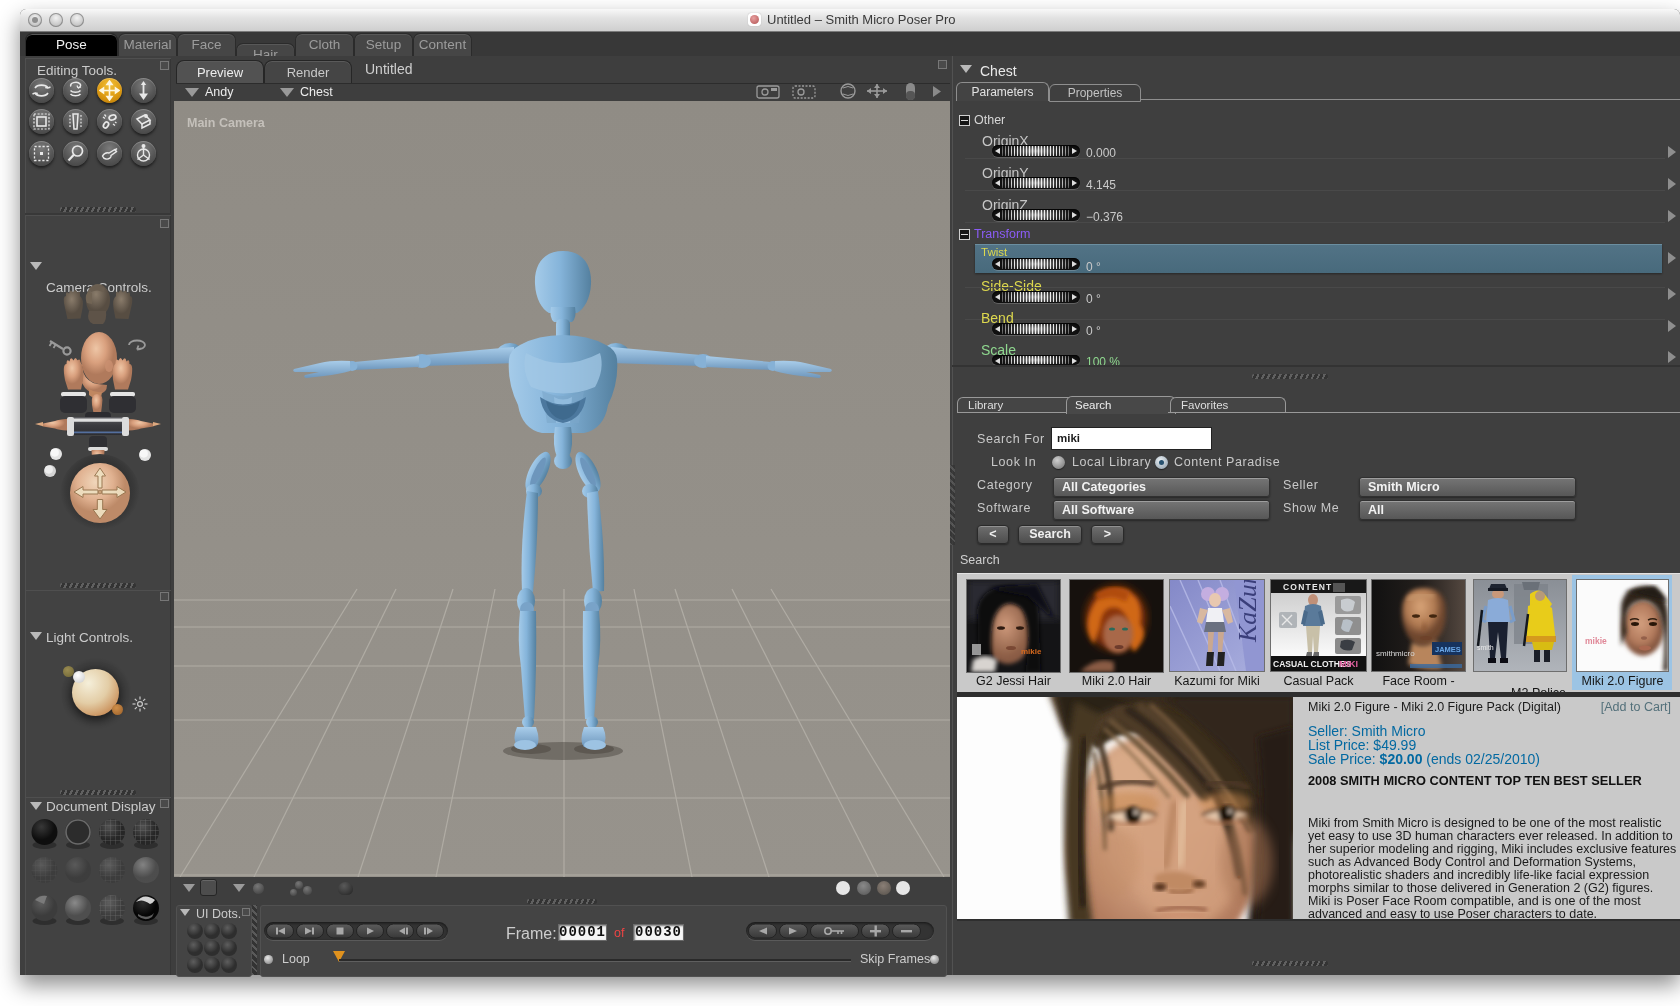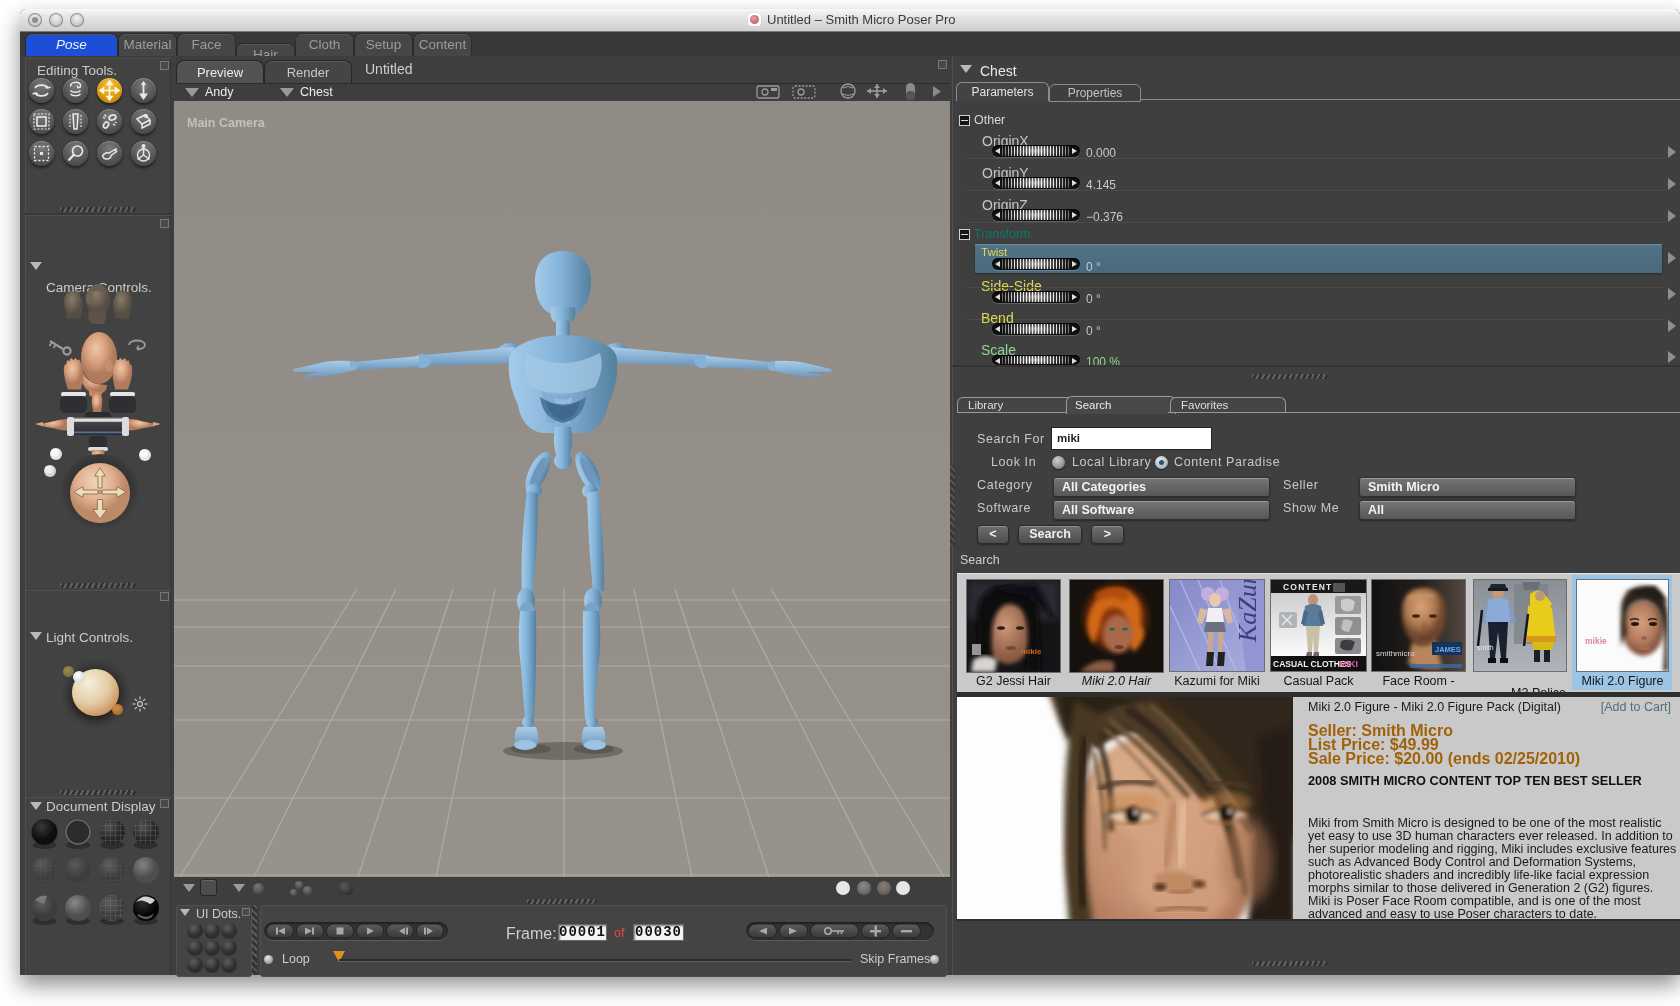--- a/index.html
+++ b/index.html
@@ -11,21 +11,21 @@
 #titlebar{left:20px;top:9px;width:1660px;height:22px;border-radius:6px 6px 0 0;
   background:linear-gradient(#f8f8f8,#e2e2e2 40%,#cfcfcf);border-bottom:1px solid #7a7a7a;}
 .tl{top:4px;width:14px;height:14px;border-radius:50%;
   background:radial-gradient(circle at 50% 35%,#f2f2f2,#c9c9c9 60%,#9a9a9a);
   box-shadow:inset 0 0 0 1px rgba(120,120,120,.7);}
 #ttext{top:12px;left:748px;height:16px;font-size:13px;color:#3a3a3a;white-space:nowrap;}
 #tabbar{left:20px;top:32px;width:1660px;height:24px;background:#383838;}
 .ptab{top:33px;height:22px;background:#464646;border:1px solid #2b2b2b;border-bottom:none;
   border-radius:7px 7px 0 0;color:#9c9c9c;font-size:13.5px;text-align:center;line-height:22px;
   box-shadow:inset 0 1px 0 #585858;}
-.ptab.act{background:#1d4ed8;color:#f2f2f2;font-style:italic;}
+.ptab.act{background:#000000;color:#f2f2f2;}
 .hdr{font-size:13.5px;color:#cbcbcb;white-space:nowrap;}
 .tri{width:0;height:0;border-left:6px solid transparent;border-right:6px solid transparent;
   border-top:8px solid #b9b9b9;}
 .hatch{background:repeating-linear-gradient(115deg,#606060 0 2px,#333 2px 5px);height:5px;border-radius:2px;}
 .rsz{width:7px;height:7px;border:1px solid #777;background:#4a4a4a;}
 .panel{background:#424242;}
 .tool{width:25px;height:25px;border-radius:50%;
   background:radial-gradient(circle at 50% 30%,#7b7b7b,#565656 55%,#3f3f3f);
   box-shadow:0 2px 3px rgba(0,0,0,.55),inset 0 1px 1px rgba(255,255,255,.25);}
 .tool.on{background:radial-gradient(circle at 50% 30%,#f2c23c,#dd9a10 55%,#b87708);}
@@ -537,21 +537,21 @@
 <div class="abs plabel" style="left:982px;top:197px;">OriginZ</div>
 <div class="dial abs" style="left:992px;top:209px;">
     <div class="ribs"></div>
     <div class="shade"></div>
     <div class="la"></div>
     <div class="ra"></div>
   </div>
 <div class="abs pval" style="left:1086px;top:210px;">−0.376</div>
 
 <div class="abs grp" style="left:959px;top:229px;"></div>
-<div class="abs" style="left:974px;top:227px;font-size:12.5px;color:#0f766e;">Transform</div>
+<div class="abs" style="left:974px;top:227px;font-size:12.5px;color:#8b5cf6;">Transform</div>
 <div class="abs" style="left:975px;top:244px;width:687px;height:29px;background:linear-gradient(#527386,#486a7c);box-shadow:inset 0 1px 0 #6b8ea0,0 1px 2px rgba(0,0,0,.4);"></div>
 <div class="abs" style="left:981px;top:246px;font-size:11.5px;color:#ddd84e;">Twist</div>
 <div class="dial abs" style="left:992px;top:258px;">
     <div class="ribs"></div>
     <div class="shade"></div>
     <div class="la"></div>
     <div class="ra"></div>
   </div>
 <div class="abs pval" style="left:1086px;top:260px;">0 °</div>
 <div class="abs plabel" style="left:981px;top:278px;color:#ddd84e;">Side-Side</div>
@@ -785,21 +785,21 @@
   <path d="M48 12 L78 6 L91 22 L66 16 Z" fill="#241b12" filter="url(#b2)"></path>
   <ellipse cx="58" cy="44" rx="4" ry="1.9" fill="#281608"></ellipse>
   <ellipse cx="76" cy="44" rx="4" ry="1.9" fill="#281608"></ellipse>
   <path d="M53 40 q5 -2.5 9 0" stroke="#322012" stroke-width="1.4" fill="none"></path>
   <path d="M71 40 q5 -2.5 9 0" stroke="#322012" stroke-width="1.4" fill="none"></path>
   <ellipse cx="67" cy="58" rx="3" ry="1.8" fill="#94604a"></ellipse>
   <ellipse cx="68" cy="68" rx="6" ry="2.4" fill="#aa6850"></ellipse>
   <text x="8" y="64" font-size="8.5" font-weight="bold" fill="#e08898" font-family="Liberation Sans">mikie</text>
 </svg>
 <div class="abs cap" style="left:967px;top:674px;width:93px;">G2 Jessi Hair</div>
-<div class="abs cap" style="left:1070px;top:674px;width:93px;font-style:italic;">Miki 2.0 Hair</div>
+<div class="abs cap" style="left:1070px;top:674px;width:93px;">Miki 2.0 Hair</div>
 <div class="abs cap" style="left:1170px;top:674px;width:94px;">Kazumi for Miki</div>
 <div class="abs cap" style="left:1271px;top:674px;width:95px;">Casual Pack</div>
 <div class="abs cap" style="left:1372px;top:674px;width:93px;">Face Room -</div>
 <div class="abs cap" style="left:1474px;top:686px;width:92px;text-align:right;">M2 Police</div>
 <div class="abs cap" style="left:1575px;top:674px;width:95px;">Miki 2.0 Figure</div>
 
 <div class="abs" style="left:957px;top:692px;width:723px;height:6px;background:#2e2e2e;"></div>
 <svg class="abs" style="left:957px;top:697px;" width="336" height="224" viewBox="0 0 336 224">
   <defs>
     <radialGradient id="fskin" cx="48%" cy="38%">
@@ -883,21 +883,21 @@
   <ellipse cx="158" cy="165" rx="24" ry="36" fill="#c08a62" opacity=".4" filter="url(#fb6)"></ellipse>
   <ellipse cx="290" cy="165" rx="26" ry="44" fill="#a87454" opacity=".55" filter="url(#fb6)"></ellipse>
 
   <path d="M199 214 Q224 207 250 213" stroke="#8a5038" stroke-width="3" fill="none" filter="url(#fb2)"></path>
   <path d="M203 220 Q226 215 247 219" stroke="#c98a6a" stroke-width="4" fill="none" filter="url(#fb3)"></path>
   <circle cx="282" cy="180" r="1.6" fill="#8a5838" opacity=".8"></circle>
 </svg>
 <div class="abs" style="left:1293px;top:697px;width:387px;height:224px;background:#c9c9c9;"></div>
 <div class="abs" style="left:1308px;top:700px;font-size:12.5px;color:#1a1a1a;">Miki 2.0 Figure - Miki 2.0 Figure Pack (Digital)</div>
 <div class="abs" style="left:1505px;top:700px;width:166px;text-align:right;font-size:12.5px;color:#53707a;">[Add to Cart]</div>
-<div class="abs" style="left:1308px;top:724px;font-size:16px;color:#a16207;line-height:14px;font-weight:bold;">Seller: Smith Micro<br>List Price: $49.99<br>Sale Price: <b>$20.00</b> (ends 02/25/2010)</div>
+<div class="abs" style="left:1308px;top:724px;font-size:14px;color:#0369a1;line-height:14px;">Seller: Smith Micro<br>List Price: $49.99<br>Sale Price: <b>$20.00</b> (ends 02/25/2010)</div>
 <div class="abs" style="left:1308px;top:773px;font-size:12.8px;font-weight:bold;color:#111;">2008 SMITH MICRO CONTENT TOP TEN BEST SELLER</div>
 <div class="abs" style="left:1308px;top:817px;font-size:12.5px;color:#1a1a1a;line-height:13px;white-space:nowrap;">Miki from Smith Micro is designed to be one of the most realistic<br>yet easy to use 3D human characters ever released. In addition to<br>her superior modeling and rigging, Miki includes exclusive features<br>such as Advanced Body Control and Deformation Systems,<br>photorealistic shaders and incredibly life-like facial expression<br>morphs similar to those delivered in Generation 2 (G2) figures.<br>Miki is Poser Face Room compatible, and is one of the most<br>advanced and easy to use Poser characters to date.</div>
 <div class="abs" style="left:957px;top:919px;width:723px;height:2px;background:#2e2e2e;"></div>
 <div class="abs hatch" style="left:1252px;top:961px;width:76px;"></div>
 
 <div class="abs" style="left:176px;top:905px;width:74px;height:70px;background:#444;border:1px solid #515151;border-radius:3px;"></div>
 <div class="abs tri" style="left:180px;top:909px;border-left-width:5px;border-right-width:5px;border-top-width:7px;"></div>
 <div class="abs" style="left:196px;top:907px;font-size:12.5px;color:#cbcbcb;">UI Dots.</div>
 <div class="abs rsz" style="left:242px;top:908px;width:6px;height:6px;"></div>
 <svg class="abs" style="left:183px;top:922px;" width="60" height="52" viewBox="0 0 60 52">

